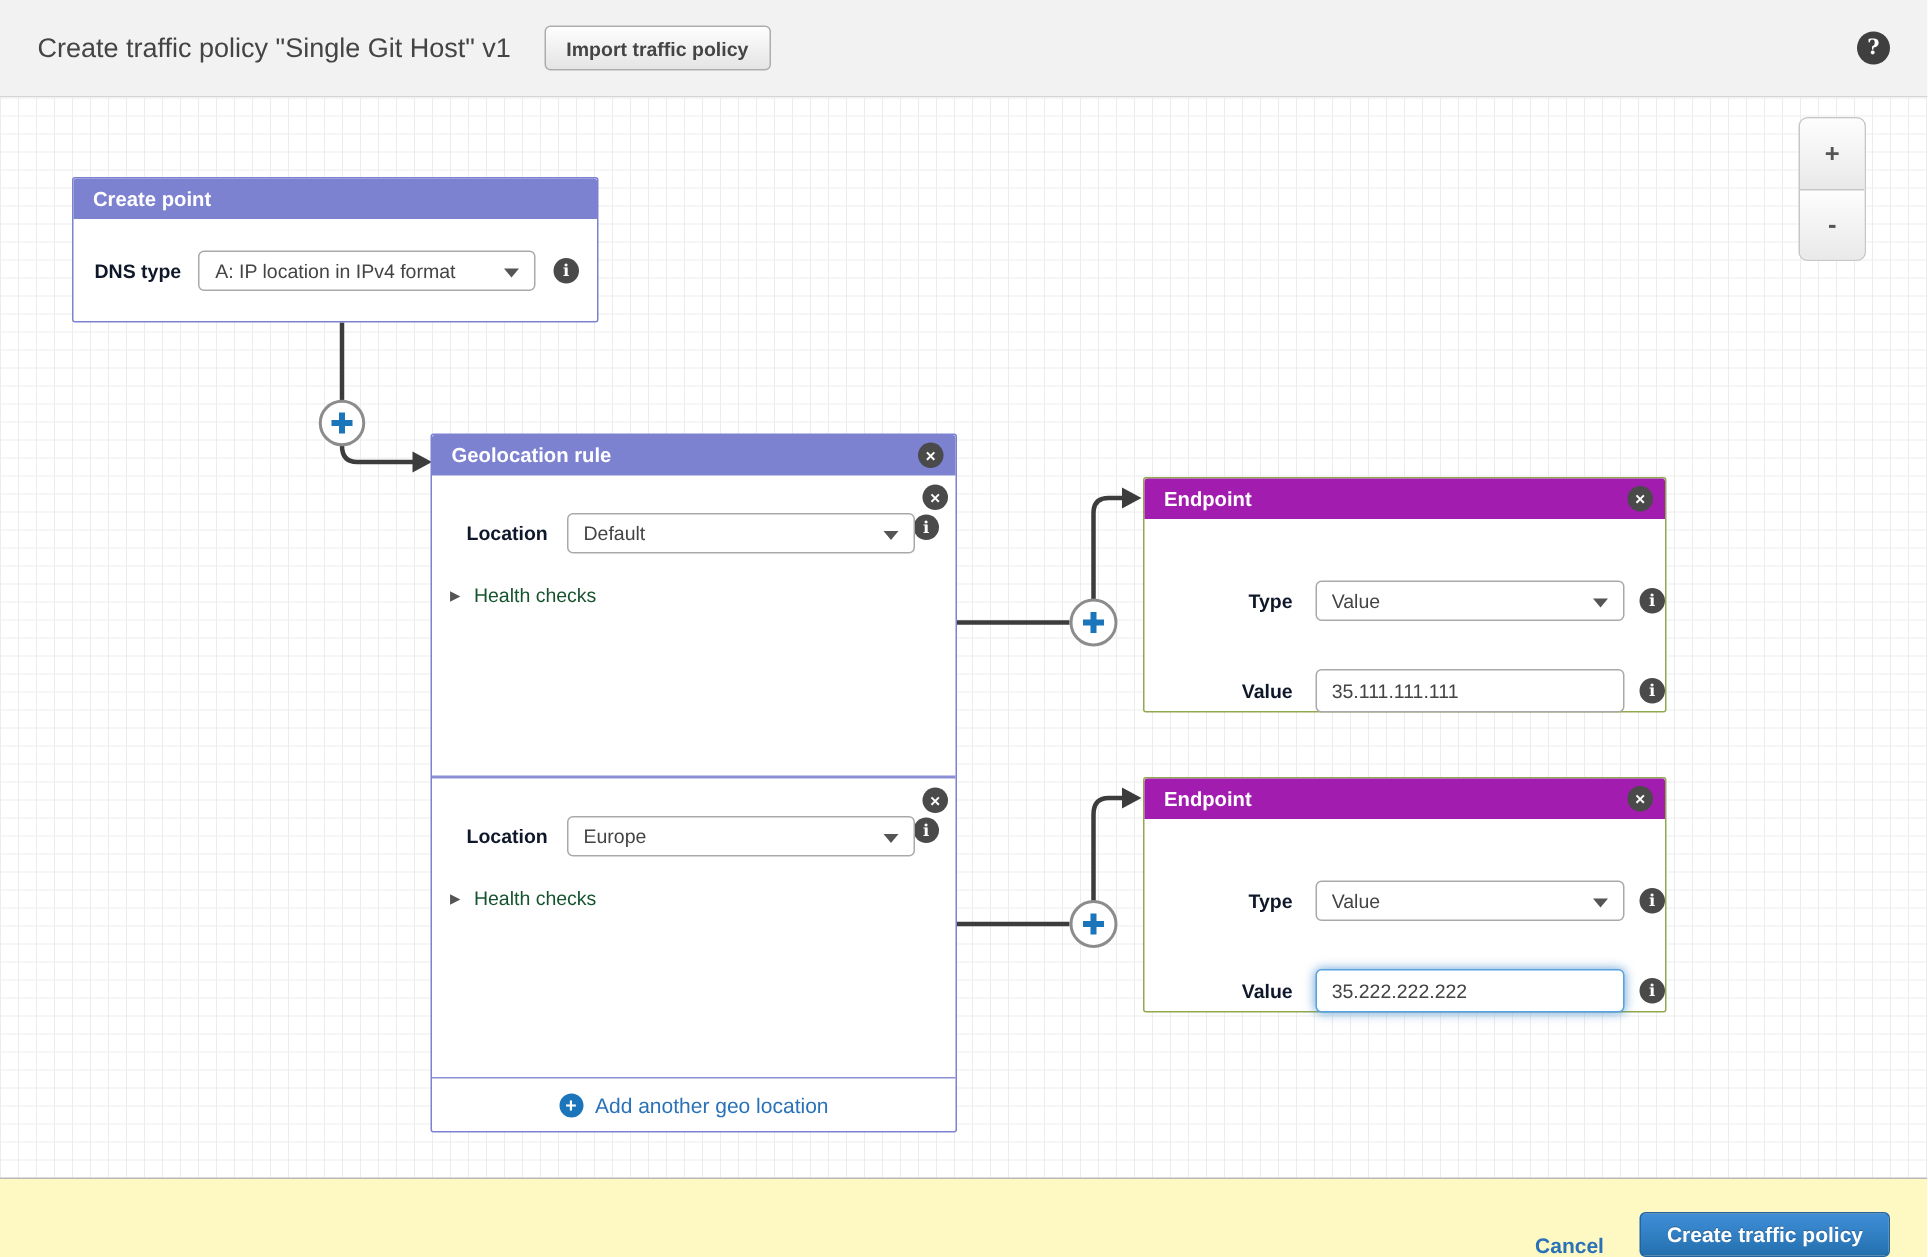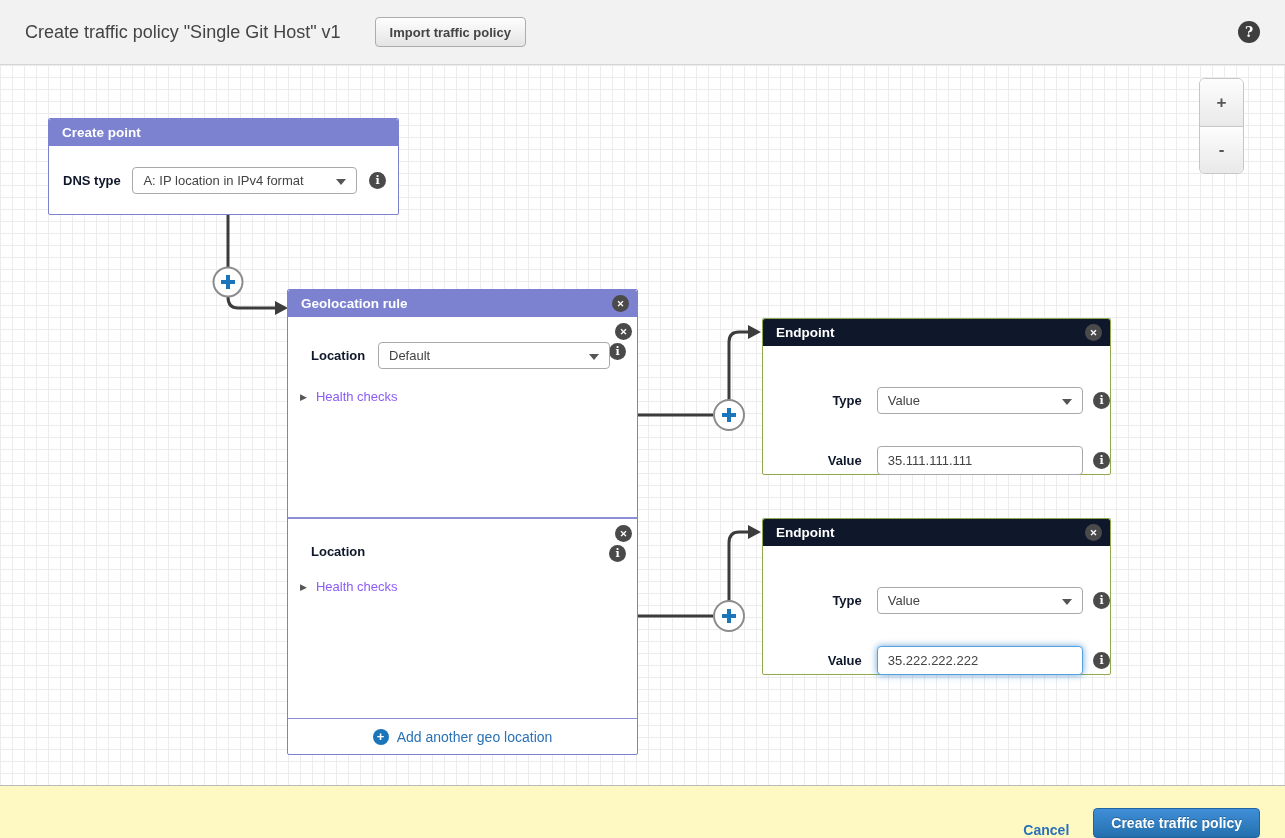--- a/index.html
+++ b/index.html
@@ -5,21 +5,21 @@
   * { margin:0; padding:0; box-sizing:border-box; }
   html,body { width:1285px; height:838px; font-family:"Liberation Sans", sans-serif; background:#fff; overflow:hidden; }
 
   
   .app-header {
     height:65px; background:#f2f2f2; border-bottom:1px solid #d5d5d5;
     display:flex; align-items:center; padding:0 25px; position:relative;
   }
   .page-title { font-size:18px; color:#444; }
   .btn-gray {
-    margin-left:34px; height:30px; padding:0 14px; font-size:13px; font-weight:bold; color:#444;
+    margin-left:22px; height:30px; padding:0 14px; font-size:13px; font-weight:bold; color:#444;
     background:linear-gradient(to bottom,#fefefe,#e4e4e4); border:1px solid #adadad; border-radius:4px;
     cursor:pointer; font-family:"Liberation Sans", sans-serif;
   }
   .help-icon {
     position:absolute; right:25px; top:21px; width:22px; height:22px; border-radius:50%;
     background:#3f3f3f; color:#fff; font-weight:bold; font-size:14px;
     display:flex; align-items:center; justify-content:center; cursor:pointer;
     font-family:"DejaVu Serif", serif;
   }
 
@@ -45,21 +45,21 @@
 
   
   .node { position:absolute; background:#fff; border-radius:2px; }
   .node-header {
     height:27px; display:flex; align-items:center; justify-content:space-between;
     padding:0 8px 0 13px; color:#fff; font-weight:bold; font-size:13.5px; border-radius:2px 2px 0 0;
   }
   .purple { border:1px solid #7c81d0; }
   .purple .node-header { background:#7c81d0; }
   .green  { border:1px solid #90a84e; }
-  .green  .node-header { background:#0f172a; }
+  .green  .node-header { background:#a21caf; }
 
   .circle-ico {
     width:17px; height:17px; border-radius:50%; background:#4a4a4a; color:#fff;
     display:inline-flex; align-items:center; justify-content:center; flex:none; cursor:pointer;
   }
   .close-x { font-size:9px; font-weight:bold; }
   .info-i  { font-family:"DejaVu Serif", serif; font-style:normal; font-weight:bold; font-size:11px; cursor:default; }
 
   .field {
     height:27px; background:#fff; border:1px solid #a9a9a9; border-radius:4px;
@@ -82,21 +82,21 @@
   .geo-section { position:relative; padding:25px 0 0 23px; }
   .geo-sec-1 { height:200px; }
   .geo-sec-2 { height:201px; border-top:2px solid #8b90d6; }
   .geo-row { display:flex; align-items:center; }
   .geo-row .lbl { width:67px; }
   .geo-row .select { width:232px; }
   .geo-close { position:absolute; top:6px; right:5px; }
   .geo-info  { position:absolute; top:26px; right:11px; }
   .health { display:flex; align-items:center; margin-top:20px; margin-left:-11px; cursor:pointer; }
   .tri { font-size:9px; color:#555; margin-right:9px; }
-  .health-lbl { font-size:13px; color:#8b5cf6; }
+  .health-lbl { font-size:13px; color:#14532d; }
   .geo-footer {
     border-top:1px solid #8b90d6; flex:1; display:flex; align-items:center; justify-content:center; cursor:pointer;
   }
   .plus-bubble {
     width:16px; height:16px; border-radius:50%; background:#1b75bb; color:#fff; font-weight:bold; font-size:13px;
     display:inline-flex; align-items:center; justify-content:center; margin-right:8px;
   }
   .add-geo-lbl { color:#2a72b8; font-size:14px; }
 
   
@@ -215,20 +215,24 @@
       </div>
     </div>
 
     <div class="geo-section geo-sec-2">
       <span class="circle-ico close-x geo-close">✕</span>
       <span class="circle-ico geo-info">
           <i class="info-i">i</i>
         </span>
       <div class="geo-row">
         <span class="lbl">Location</span>
+        <div class="field select">
+          <span>Europe</span>
+          <span class="caret"></span>
+        </div>
       </div>
       <div class="health">
         <span class="tri">▶</span>
         <span class="health-lbl">Health checks</span>
       </div>
     </div>
 
     <div class="geo-footer">
       <span class="plus-bubble">+</span>
       <span class="add-geo-lbl">Add another geo location</span>

